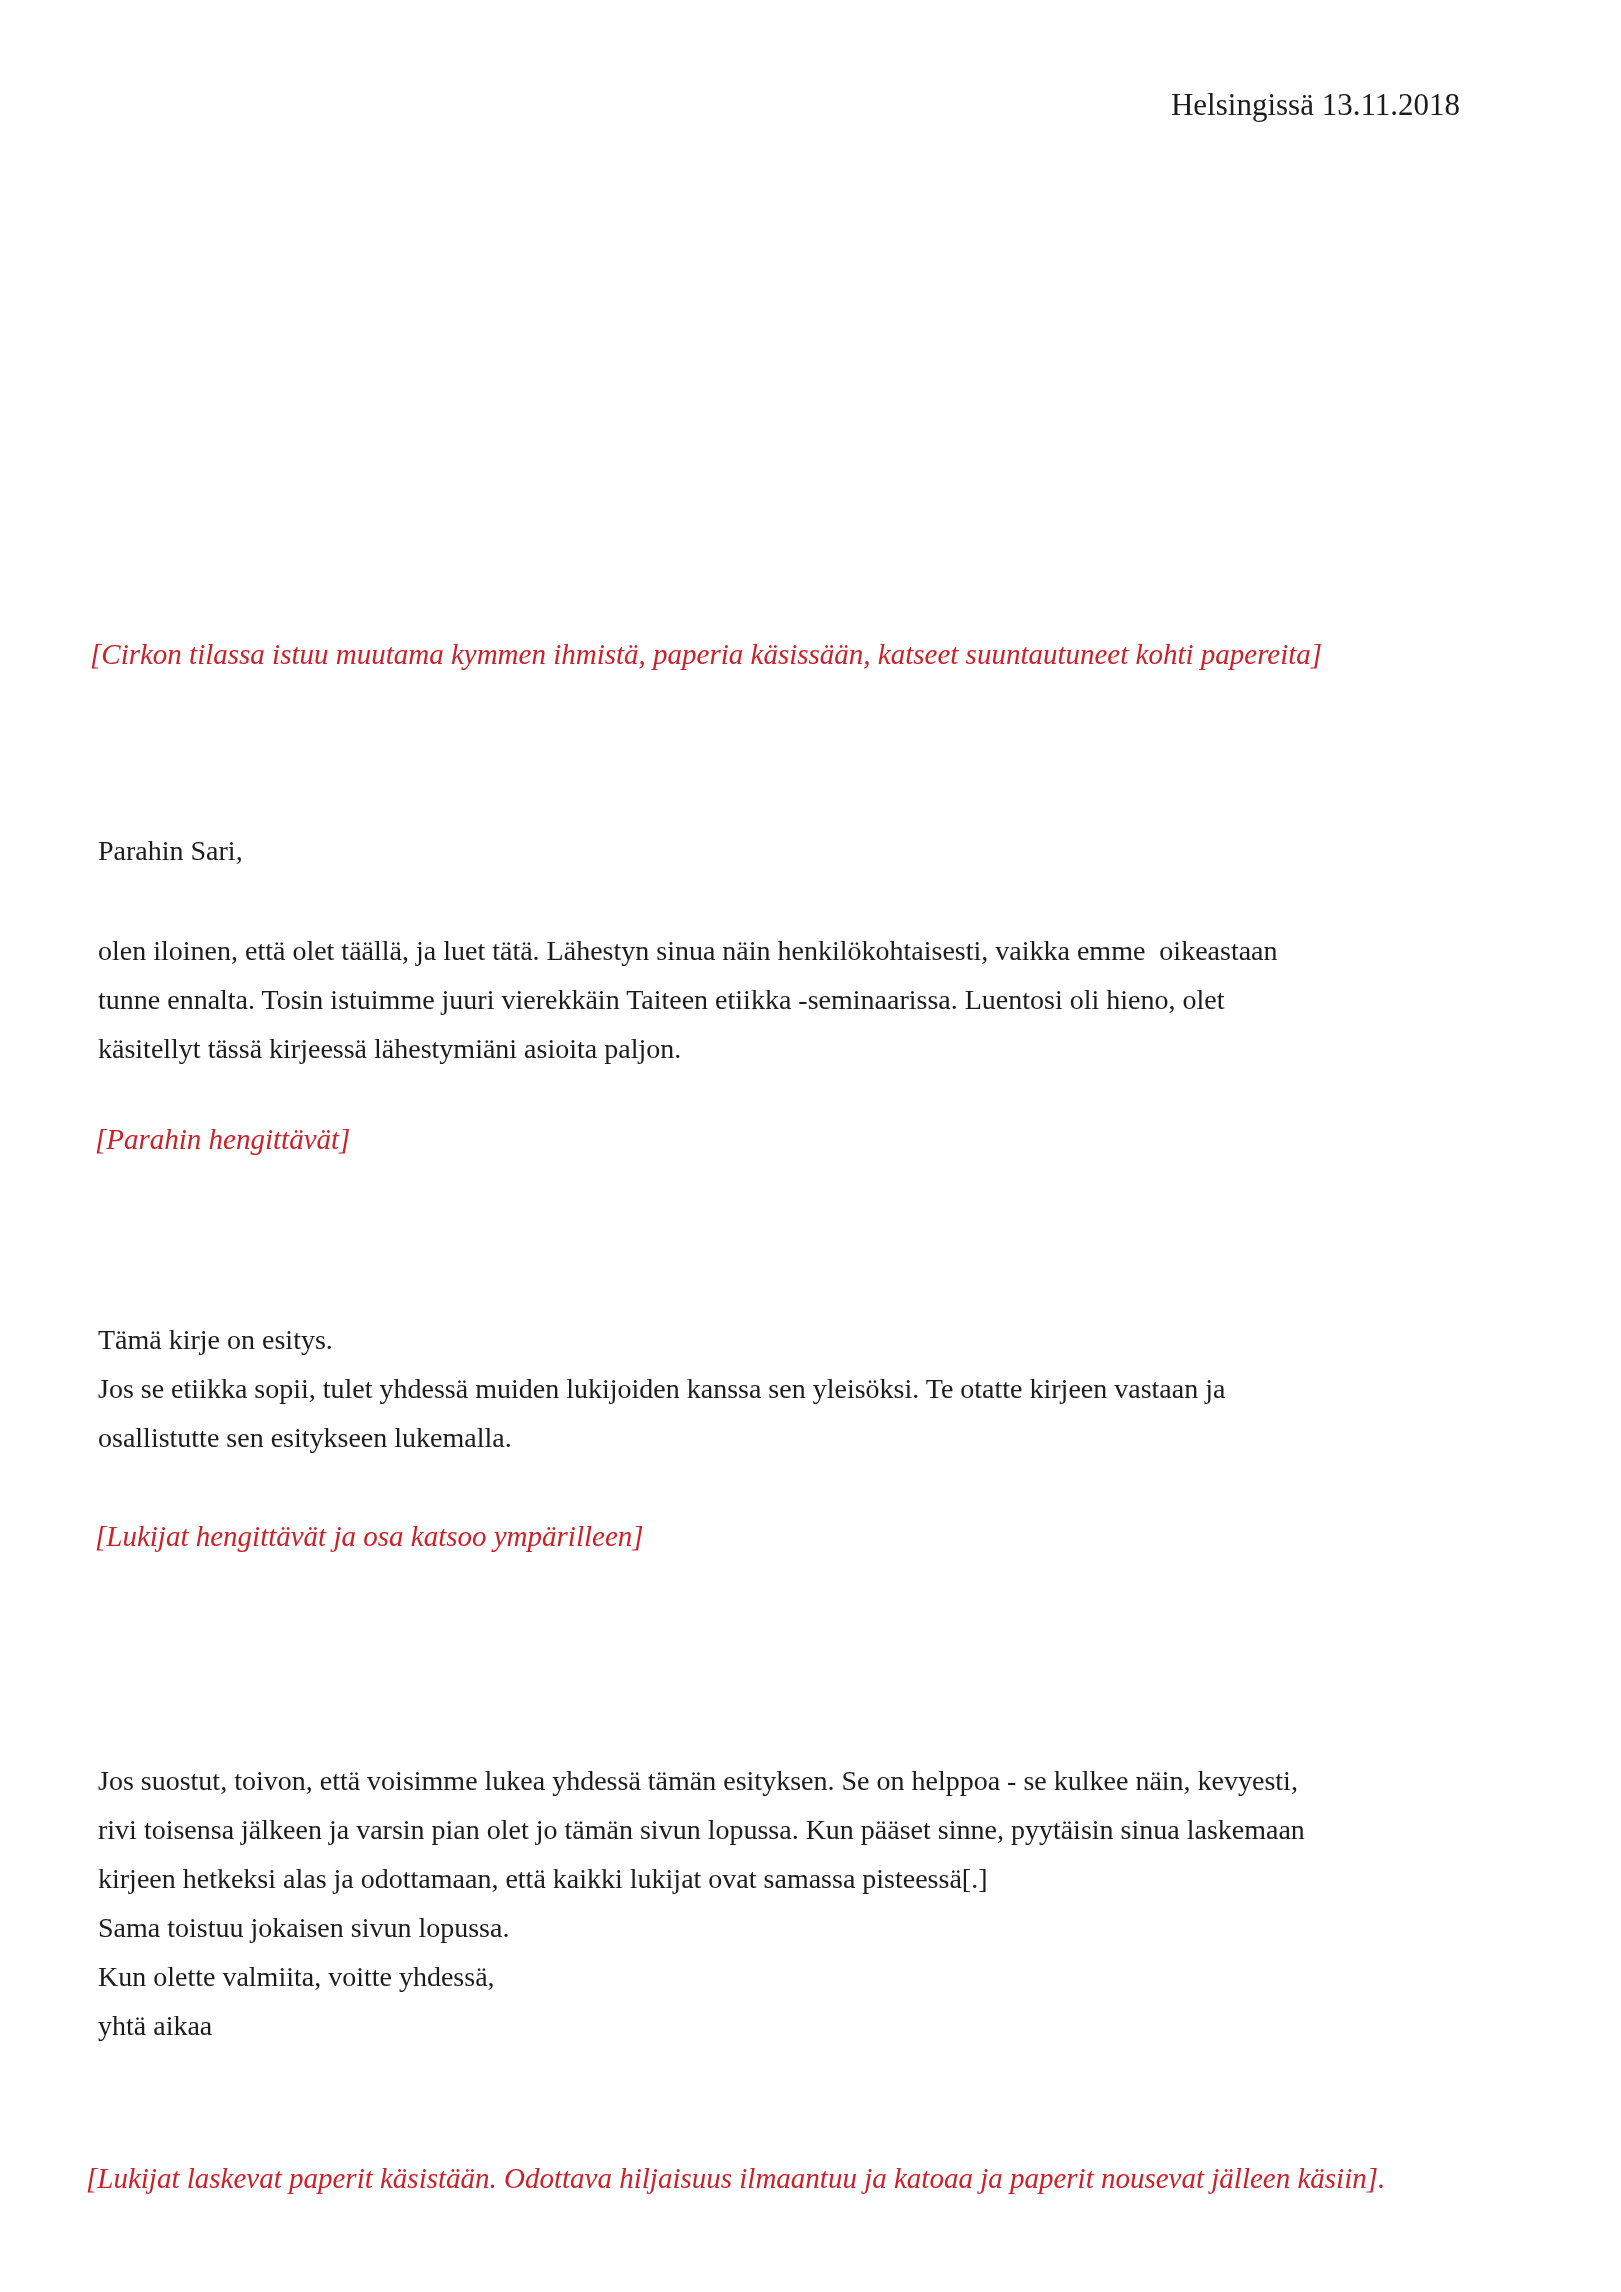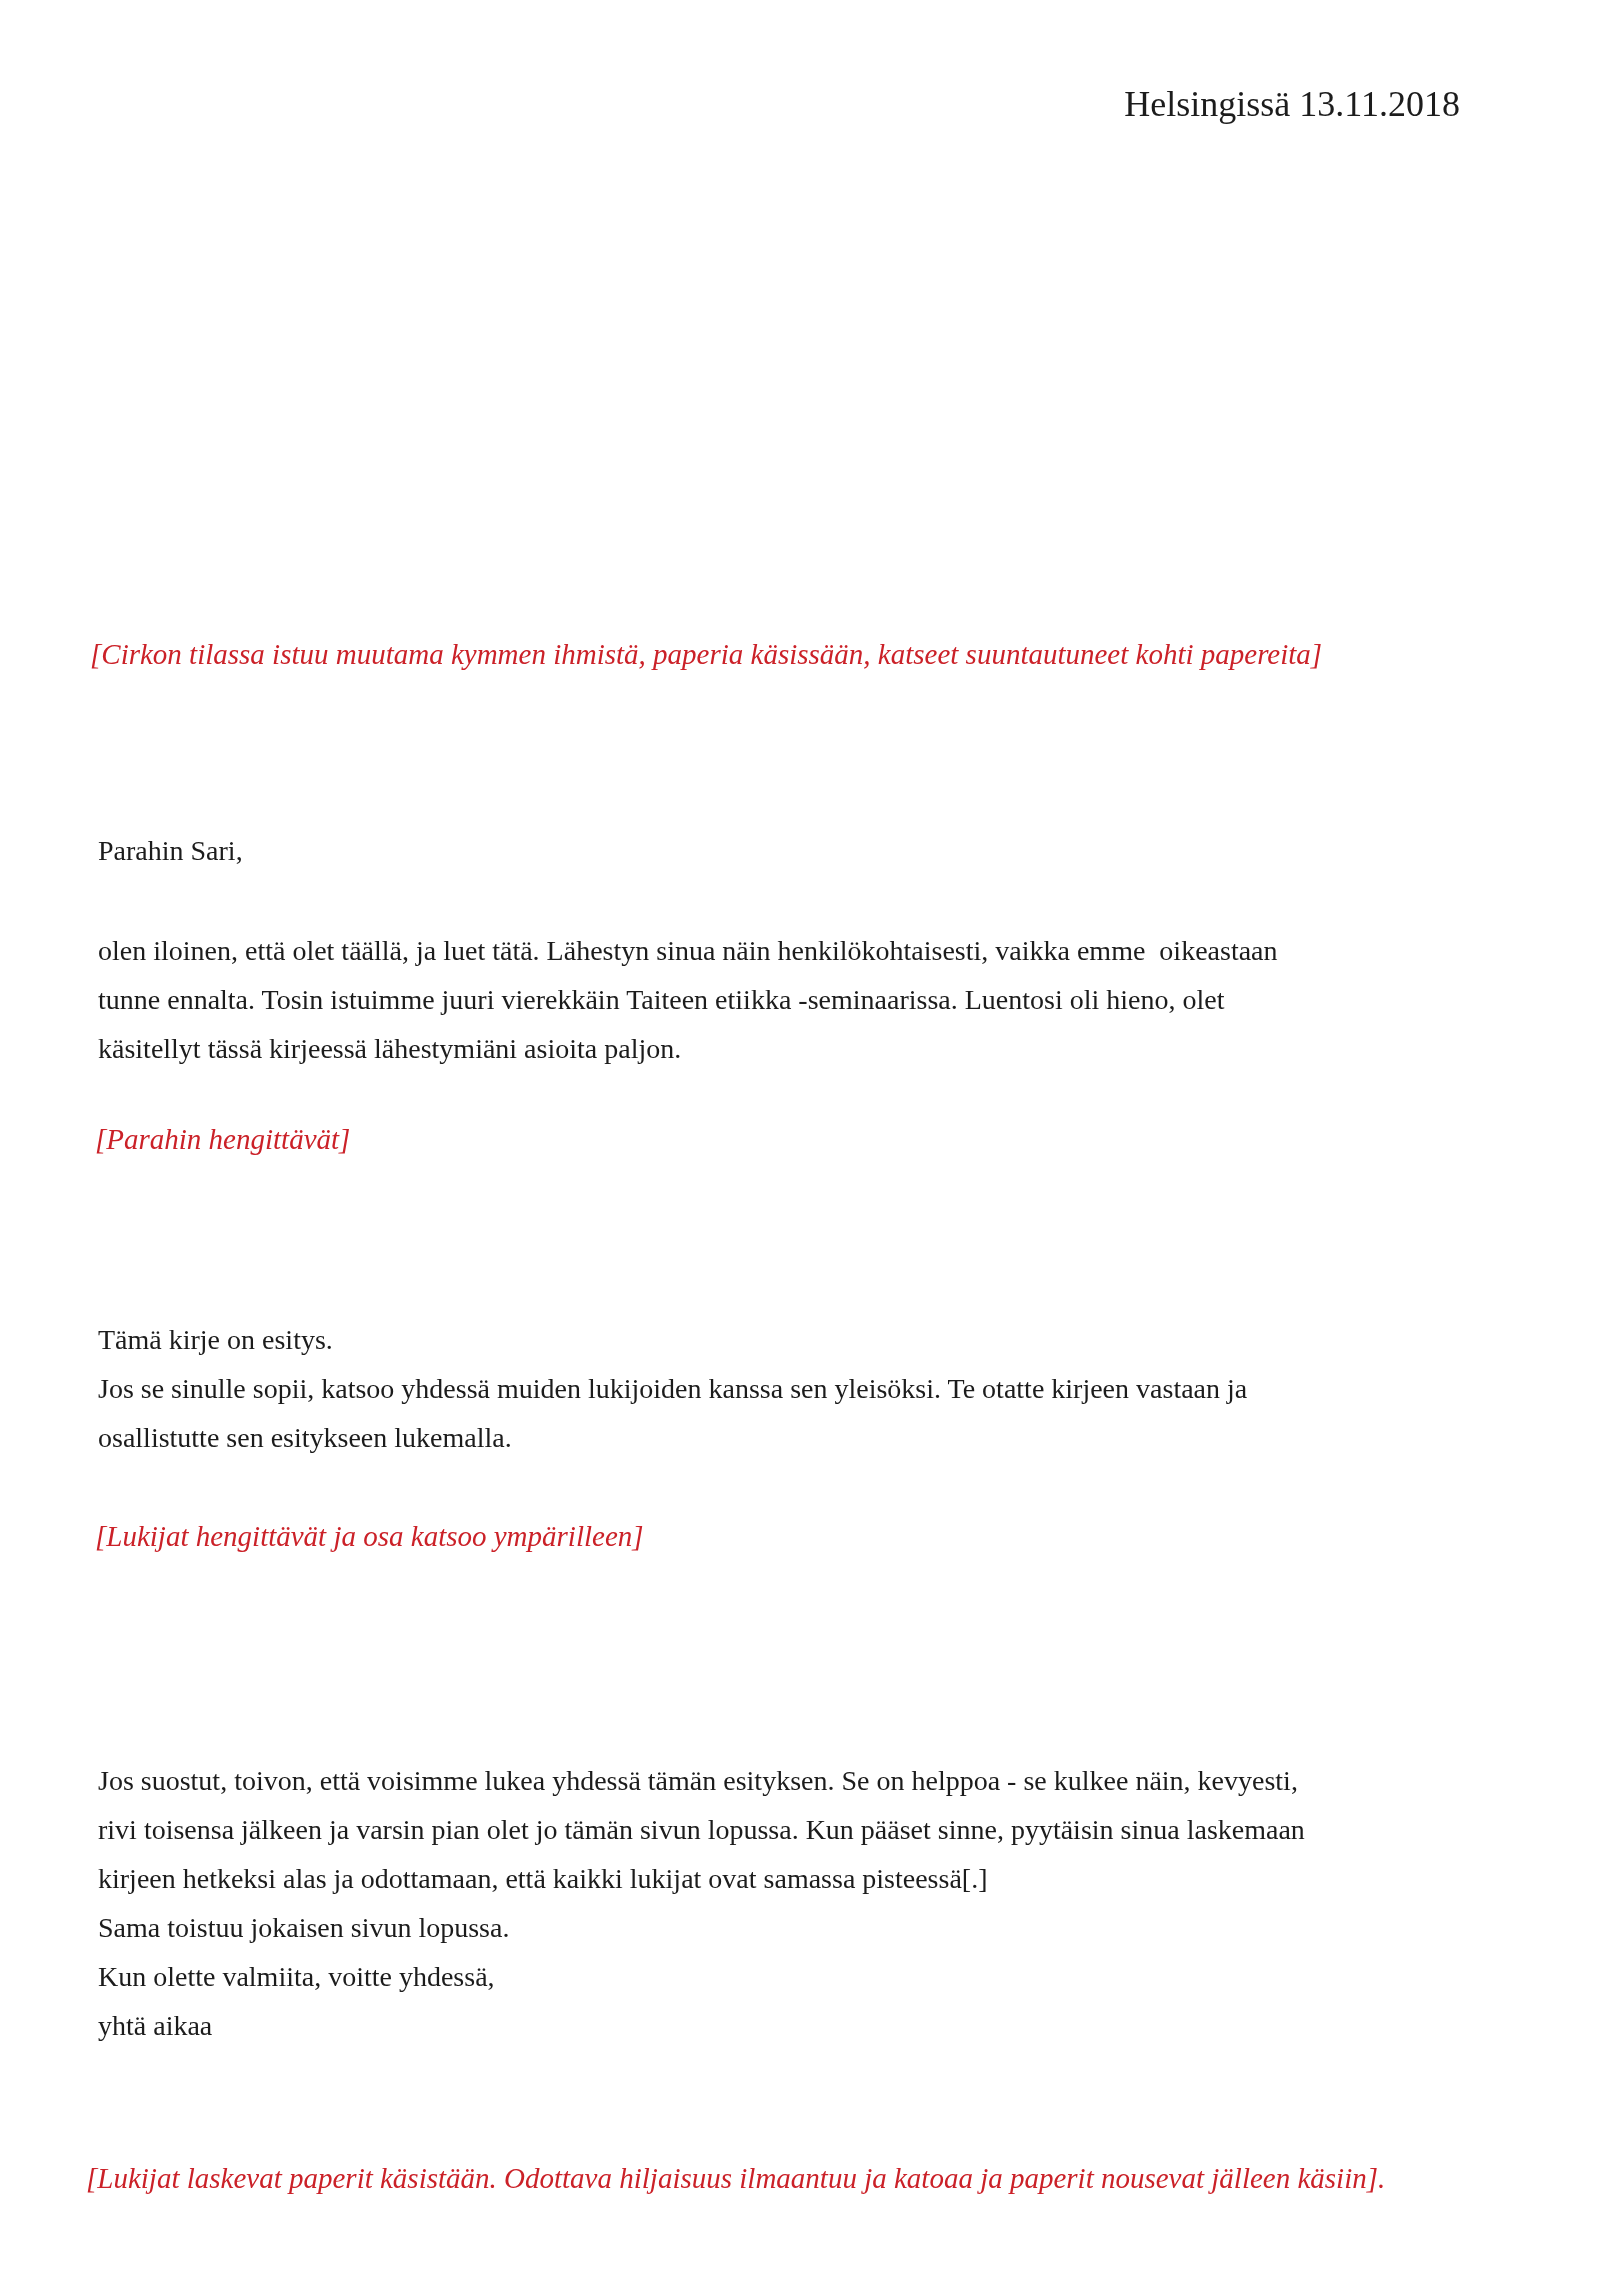--- a/index.html
+++ b/index.html
@@ -17,21 +17,21 @@
     height: 2293px;
     background: var(--page-bg);
     font-family: "Liberation Serif", serif;
     color: var(--body-ink);
     overflow: hidden;
   }
   .dateline {
     position: absolute;
     top: 83px;
     right: 161px;
-    font-size: 36px;
+    font-size: 31px;
     line-height: 43px;
     white-space: pre;
   }
   .block {
     position: absolute;
     left: 98px;
     right: 78px;
   }
   .bodyline {
     font-size: 28px;
@@ -68,21 +68,21 @@
   <div class="block para-1">
     <div class="bodyline">olen iloinen, että olet täällä, ja luet tätä. Lähestyn sinua näin henkilökohtaisesti, vaikka emme  oikeastaan</div>
     <div class="bodyline">tunne ennalta. Tosin istuimme juuri vierekkäin Taiteen etiikka -seminaarissa. Luentosi oli hieno, olet</div>
     <div class="bodyline">käsitellyt tässä kirjeessä lähestymiäni asioita paljon.</div>
   </div>
 
   <div class="block stage stage-2">[Parahin hengittävät]</div>
 
   <div class="block para-2">
     <div class="bodyline">Tämä kirje on esitys.</div>
-    <div class="bodyline">Jos se sinulle sopii, katsoo yhdessä muiden lukijoiden kanssa sen yleisöksi. Te otatte kirjeen vastaan ja</div>
+    <div class="bodyline">Jos se etiikka sopii, tulet yhdessä muiden lukijoiden kanssa sen yleisöksi. Te otatte kirjeen vastaan ja</div>
     <div class="bodyline">osallistutte sen esitykseen lukemalla.</div>
   </div>
 
   <div class="block stage stage-3">[Lukijat hengittävät ja osa katsoo ympärilleen]</div>
 
   <div class="block para-3">
     <div class="bodyline">Jos suostut, toivon, että voisimme lukea yhdessä tämän esityksen. Se on helppoa - se kulkee näin, kevyesti,</div>
     <div class="bodyline">rivi toisensa jälkeen ja varsin pian olet jo tämän sivun lopussa. Kun pääset sinne, pyytäisin sinua laskemaan</div>
     <div class="bodyline">kirjeen hetkeksi alas ja odottamaan, että kaikki lukijat ovat samassa pisteessä[.]</div>
     <div class="bodyline">Sama toistuu jokaisen sivun lopussa.</div>

